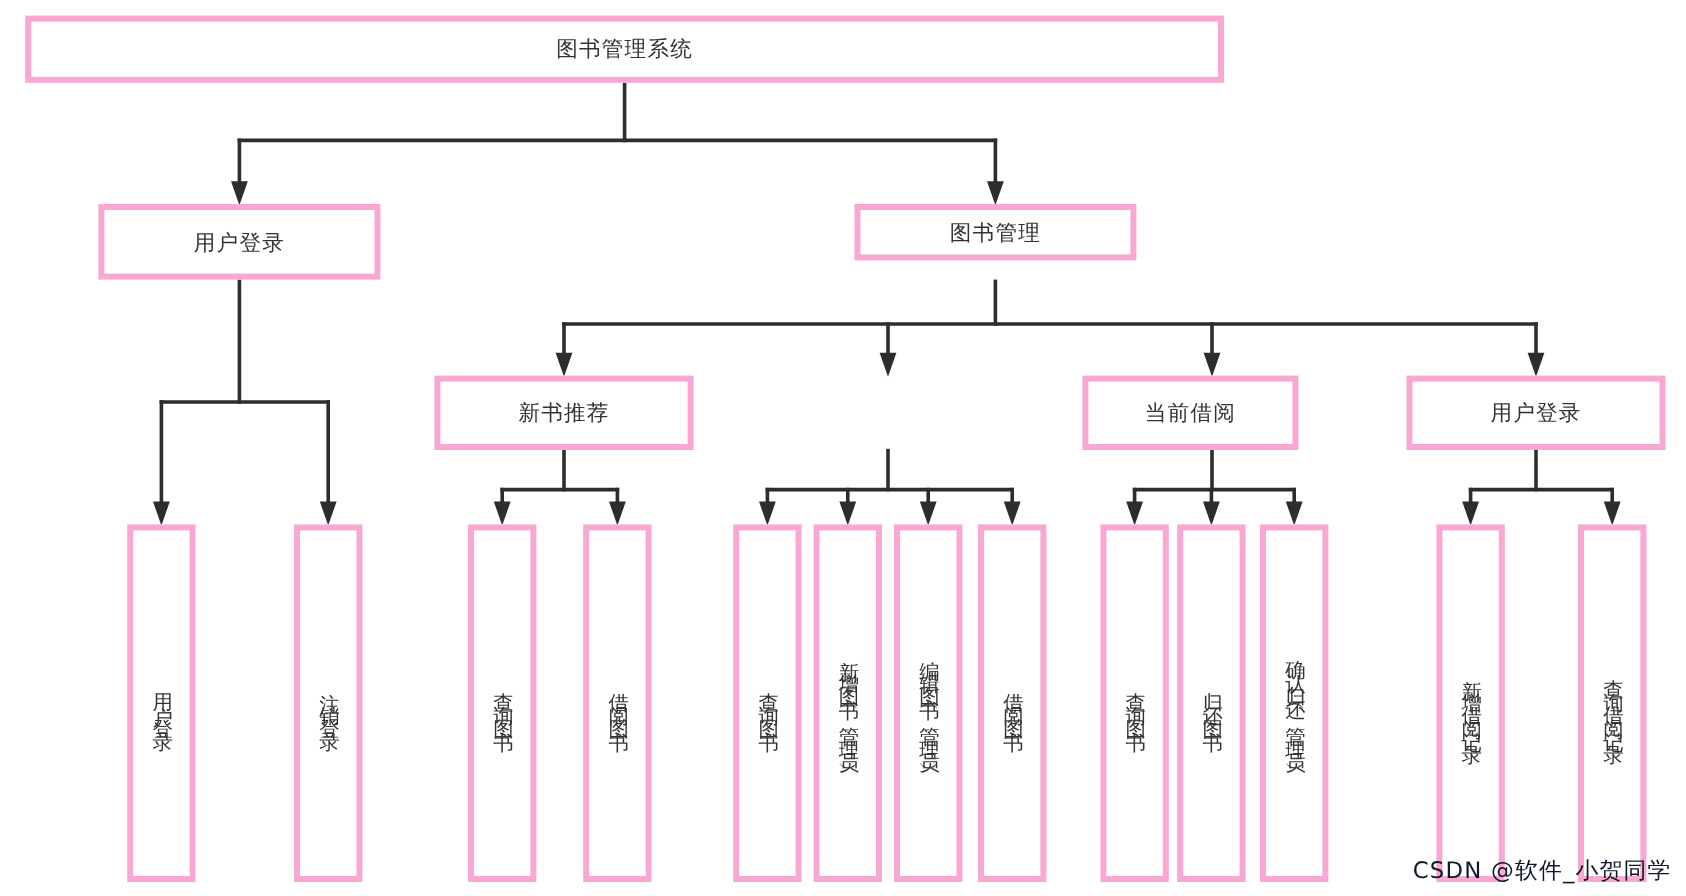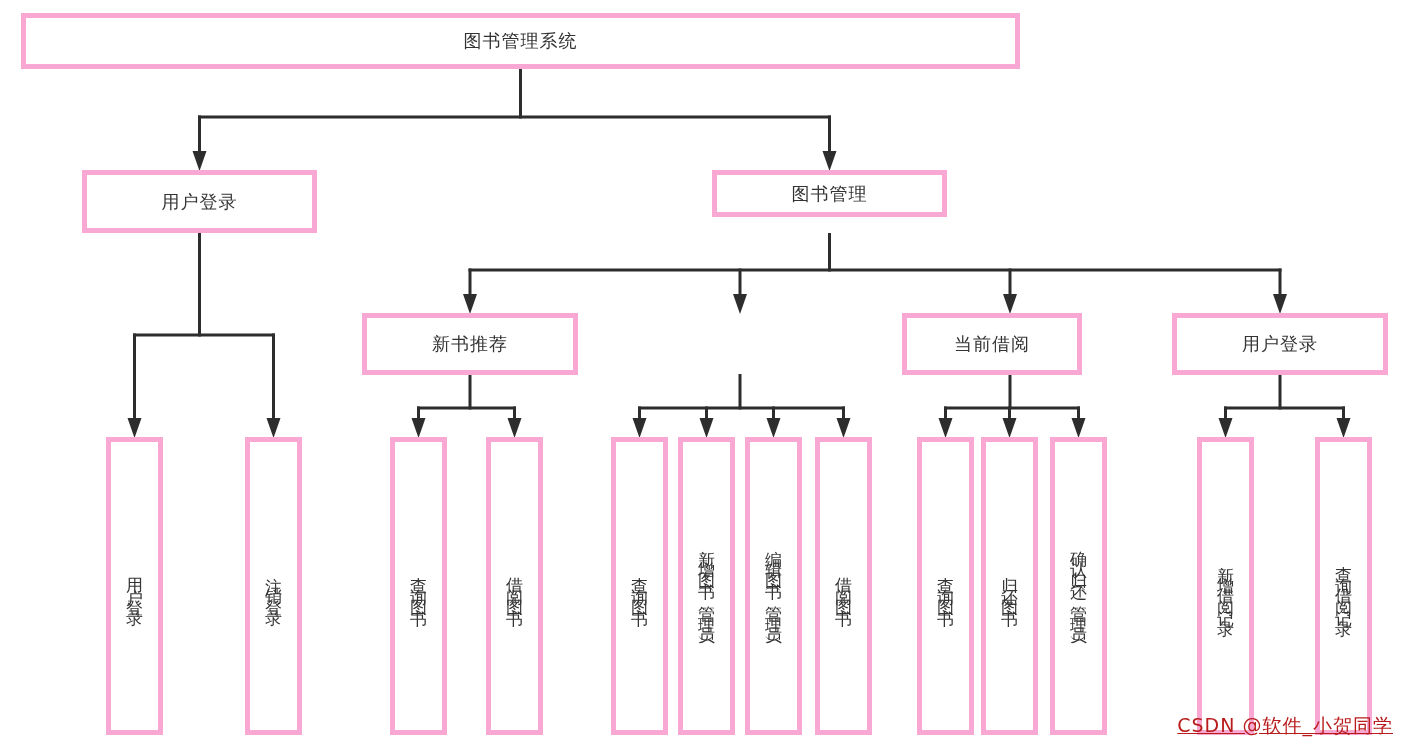--- a/index.html
+++ b/index.html
@@ -44,24 +44,23 @@
     writing-mode: vertical-rl;
     text-orientation: mixed;
     letter-spacing: 11px;
     line-height: 1;
   }
   .watermark {
     position: absolute;
     right: 12px;
     bottom: 8px;
     font-size: 19px;
-    color: #b91c1c;
+    color: #0f172a;
     letter-spacing: 1px;
     white-space: nowrap;
-    text-decoration: underline;
   }
 </style>
 </head>
 <body>
 
 <div class="canvas">
 
   <svg class="connectors" width="1405" height="747" viewBox="0 0 1405 747" xmlns="http://www.w3.org/2000/svg">
     <g stroke="#2d2d2d" stroke-width="3" fill="none">
 

